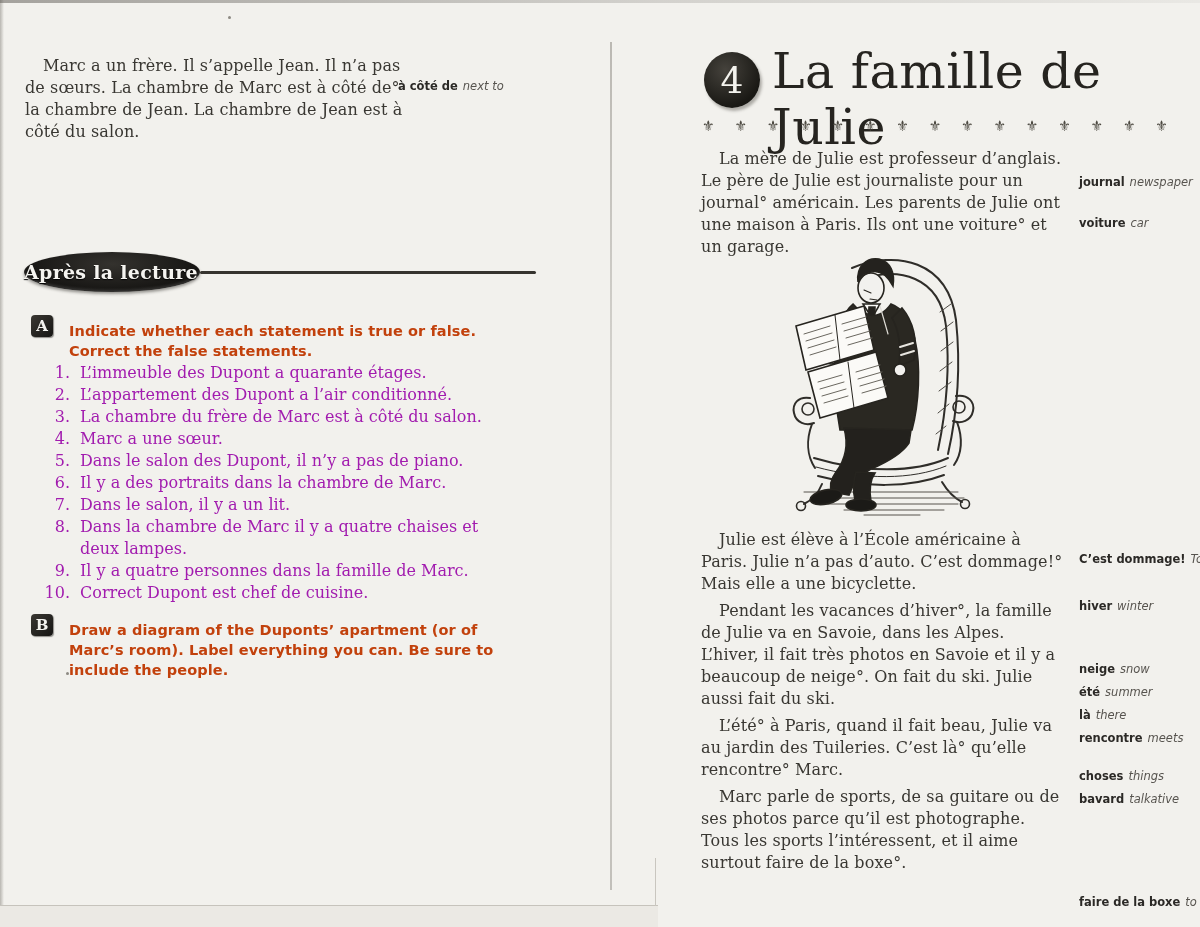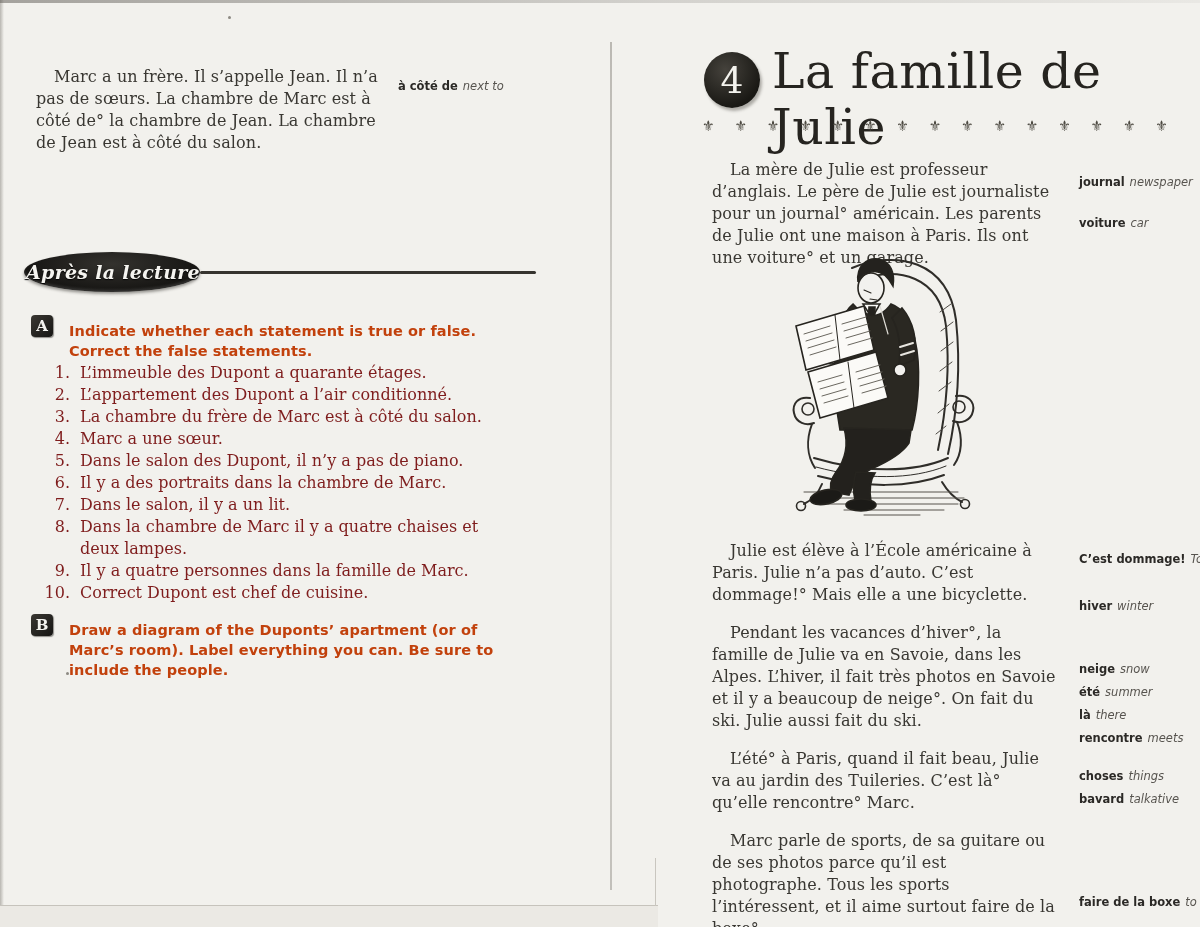--- a/index.html
+++ b/index.html
@@ -14,52 +14,51 @@
   .edge-left{position:absolute;left:0;top:0;width:4px;height:100%;
     background:linear-gradient(90deg,rgba(90,86,78,.38),rgba(90,86,78,0));}
   .gutter{position:absolute;left:610px;top:42px;width:2px;height:848px;
     background:linear-gradient(180deg,rgba(120,116,108,.45),rgba(120,116,108,.15) 60%,rgba(120,116,108,.4));}
   .page-bottom-left{position:absolute;left:0;top:905px;width:658px;height:22px;
     background:#ebe9e4;border-top:1px solid #c6c3bc;}
   .page-corner{position:absolute;left:655px;top:858px;width:1px;height:48px;background:#c9c6bf;}
 
   
   .bodytext{font-size:16px;line-height:22px;letter-spacing:.1px;}
-  .bodytext p{margin:16px;text-indent:18px;}
+  .bodytext p{margin:5px;text-indent:18px;}
   .gloss{position:absolute;white-space:nowrap;font-family:"DejaVu Sans", sans-serif;font-size:11.5px;line-height:13px;}
   .gloss .term{font-weight:bold;color:#2b2926;}
   .gloss .tr{font-style:italic;color:#57544f;margin-left:5px;}
 
   
   .lp-text{position:absolute;left:20px;top:50px;width:388px;}
   .banner-row{position:absolute;left:24px;top:252px;width:512px;display:flex;align-items:center;}
   .banner-oval{
     width:176px;height:40px;border-radius:50%;flex:0 0 auto;
     background:radial-gradient(ellipse at 50% 30%, #34322e, #161513 70%);
-    display:flex;align-items:center;justify-content:flex-end;
+    display:flex;align-items:center;justify-content:flex-start;
     box-shadow:0 2px 3px rgba(40,38,34,.45), inset 0 -2px 3px rgba(255,255,255,.14);
-    font-style:italic;
   }
   .banner-oval span{color:#f5f4f0;font-family:"DejaVu Serif",serif;font-weight:bold;font-size:19px;letter-spacing:.3px;text-shadow:0 1px 1px #000;}
   .banner-line{flex:1;height:3px;background:#36342f;border-radius:2px;}
   .exercise{position:absolute;display:flex;align-items:flex-start;}
   .ex-a{left:31px;top:314px;width:505px;}
   .ex-b{left:31px;top:613px;width:512px;}
   .badge{
     width:22px;height:22px;border-radius:4px;flex:0 0 auto;margin-right:9px;margin-top:1px;
     background:linear-gradient(135deg,#3a3833,#161513);
     color:#f4f3ef;font-family:"DejaVu Serif",serif;font-weight:bold;font-size:15px;
     display:flex;align-items:center;justify-content:center;
     box-shadow:1px 1px 1px rgba(50,48,44,.5);
   }
   .instructions{margin:7px;font-family:"DejaVu Sans",sans-serif;font-weight:bold;
     font-size:14.5px;line-height:20px;color:#c2410c;letter-spacing:.1px;}
   ol.statements{
     position:absolute;left:40px;top:362px;width:460px;margin:0;padding:0;
-    list-style:none;counter-reset:stmt;font-size:16px;line-height:22px;color:#7f1d1d;
+    list-style:none;counter-reset:stmt;font-size:16px;line-height:22px;color:#a21caf;
   }
   ol.statements li{counter-increment:stmt;padding-left:40px;text-indent:-40px;}
   ol.statements li::before{
     content:counter(stmt) ".";display:inline-block;width:30px;text-align:right;
     margin-right:10px;text-indent:0;
   }
 
   
   .chapter-num{
     position:absolute;left:704px;top:52px;width:56px;height:56px;border-radius:50%;

